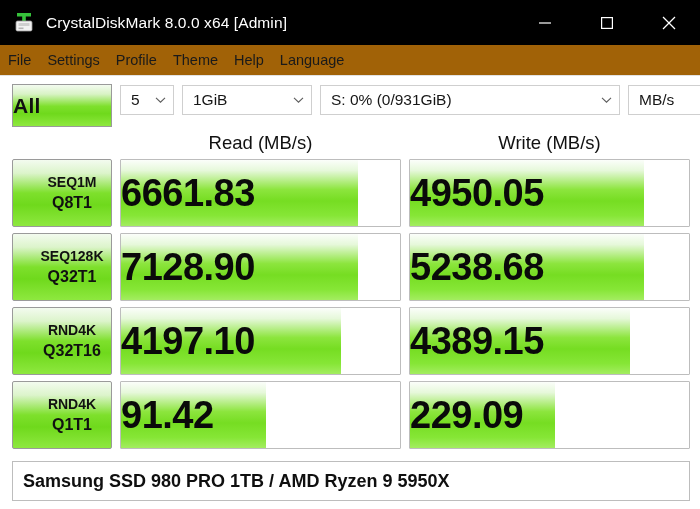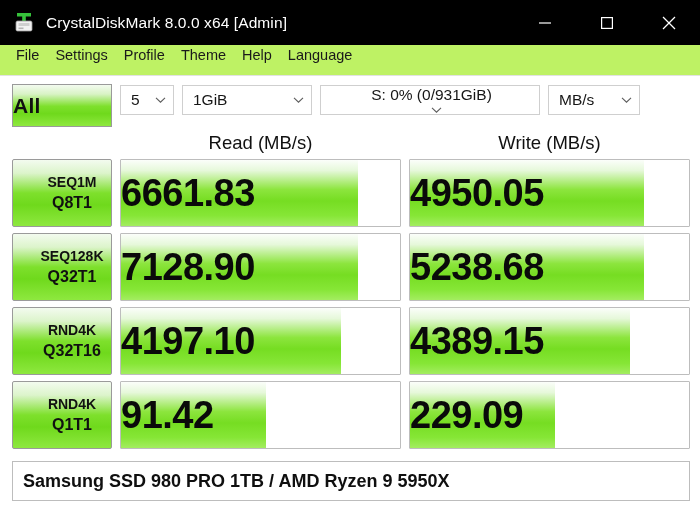--- a/index.html
+++ b/index.html
@@ -61,24 +61,23 @@
     display: flex;
     align-items: center;
     justify-content: center;
     color: #ffffff;
   }
   .win-btn svg { display: block; }
 
   
   .menubar {
     height: 30px;
-    background: #bef264;
-    display: flex;
-    align-items: flex-start;
-    padding-left: 8px;
+    background: #a16207;
+    display: flex;
+    align-items: center;
     flex: 0 0 auto;
     border-bottom: 1px solid #e2e2e2;
   }
   .menu-item {
     font-size: 14.5px;
     color: #1a1a1a;
     padding: 2px 8px;
     white-space: nowrap;
     font-family: "Liberation Sans", sans-serif;
   }
@@ -134,21 +133,21 @@
   }
   .chev {
     margin-left: 10px;
     flex: 0 0 auto;
     color: #5c5c5c;
   }
   .chev svg { display: block; }
 
   .combo-count { width: 54px; }
   .combo-size  { width: 130px; }
-  .combo-drive { width: 220px; flex-direction: column; }
+  .combo-drive { width: 300px; }
   .combo-unit  { width: 92px; }
 
   .toolbar-right {
     display: flex;
     gap: 8px;
     align-items: flex-start;
     padding-top: 1px;
   }
 
   

